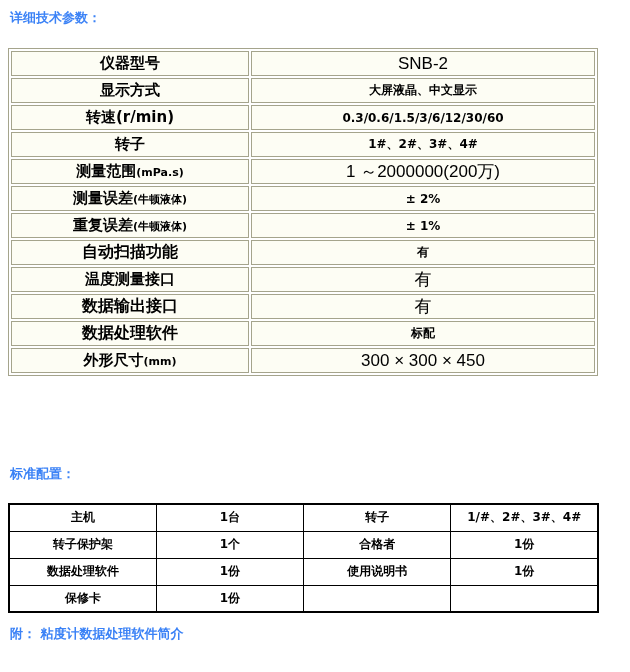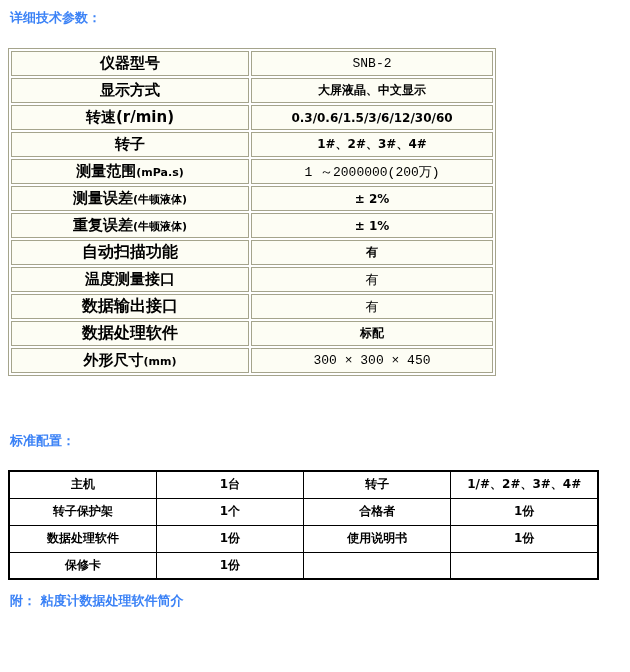--- a/index.html
+++ b/index.html
@@ -13,27 +13,27 @@
   .page { position: relative; width: 630px; height: 672px; }
 
   .heading {
     color: #3b82f6;
     font-weight: bold;
     font-size: 13px;
     line-height: 16px;
     margin-left: 10px;
   }
   .heading-specs   { padding-top: 10px; }
-  .heading-config  { margin-top: 57px; }
+  .heading-config  { margin-top: 90px; }
   .heading-software{ margin-top: 13px; }
 
   
   table.specs {
     margin: 22px 0 0 8px;
-    width: 488px;
+    width: 590px;
     table-layout: fixed;
     border-collapse: separate;
     border-spacing: 2px;
     border: 1px solid #a5a48c;
     background: #ffffff;
     empty-cells: show;
   }
   table.specs td {
     border: 1px solid #a5a48c;
     background: #fdfdf4;
@@ -42,22 +42,22 @@
     text-align: center;
     vertical-align: middle;
     color: #000000;
     overflow: hidden;
     white-space: nowrap;
   }
   table.specs td.label-cell { width: 238px; font-weight: bold; font-size: 15px; }
   table.specs td.label-cell.small { font-size: 16px; }
   table.specs td.label-cell .note { font-size: 11px; }
   table.specs td.value-cell {
-    font-size: 13px;
-    font-family: Liberation Mono, monospace;
+    font-size: 17px;
+    font-family: Liberation Sans, sans-serif;
   }
   table.specs td.value-cell.vbold {
     font-weight: bold;
     font-size: 12px;
     font-family: "DejaVu Sans", sans-serif;
   }
 
   
   table.config {
     margin: 21px 0 0 8px;

